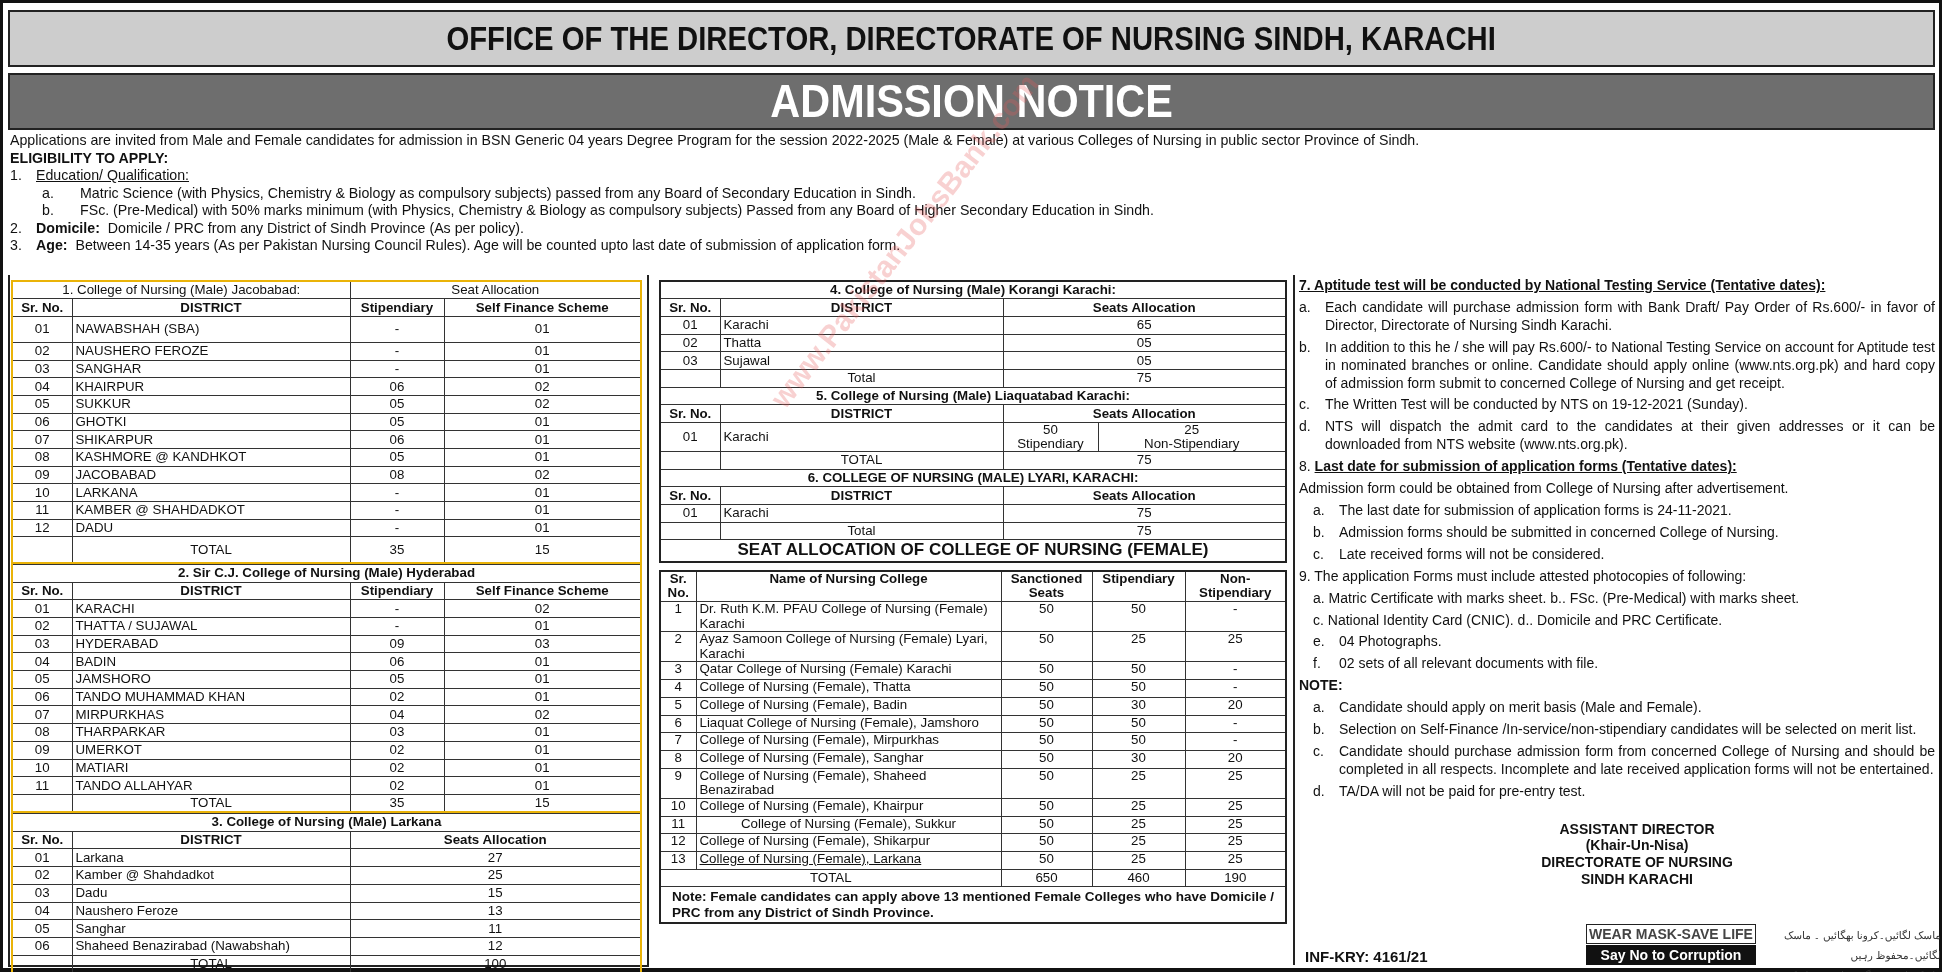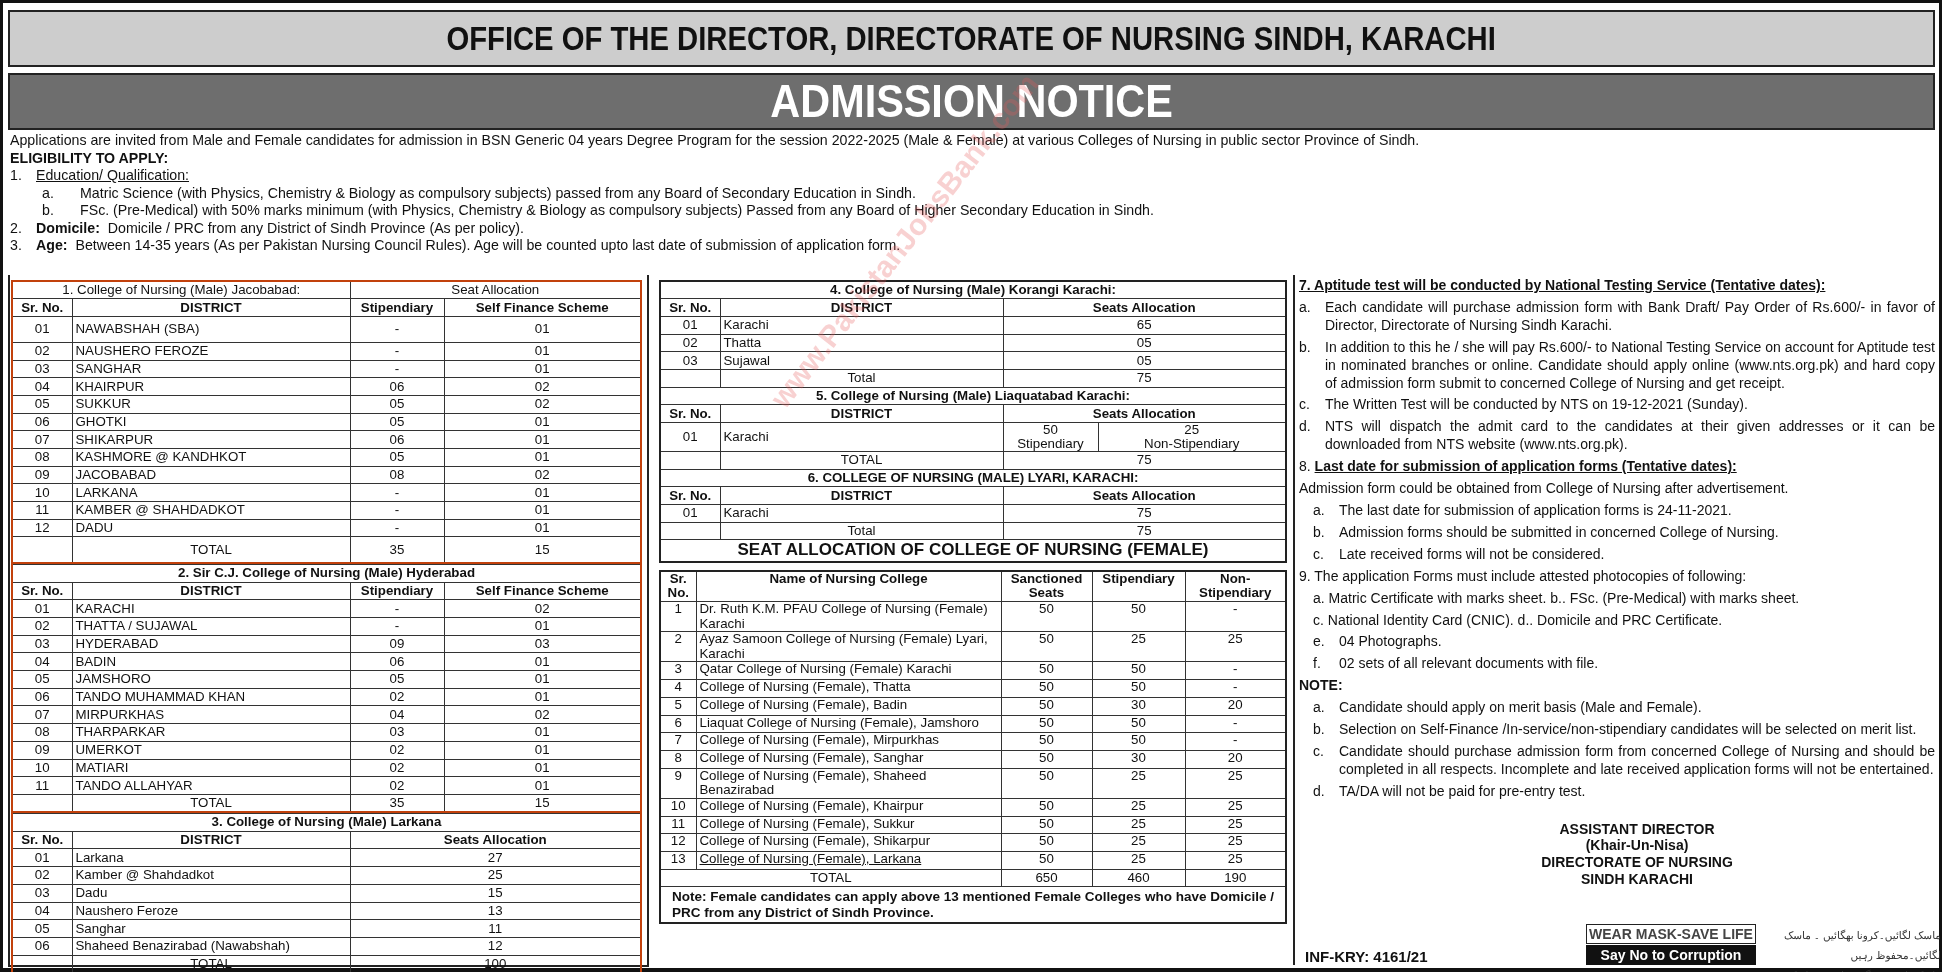--- a/index.html
+++ b/index.html
@@ -17,21 +17,21 @@
   .intro .n { display: inline-block; width: 26px; }
   .intro .sub { padding-left: 32px; }
   .intro .sub .l { display: inline-block; width: 38px; }
 
   table { border-collapse: collapse; width: 100%; font-size: 13.3px; }
   td, th { border: 1.5px solid #333; padding: 0 3px; height: 17.7px; font-weight: normal; }
   th { font-weight: bold; }
   .c { text-align: center; }
   .bold { font-weight: bold; }
   .col1 { position: absolute; left: 8px; top: 277px; width: 504px; }
-  .col1 table { border: 2px solid #c2410c; }
+  .col1 table { border: 2px solid #eab308; }
   .col2 { position: absolute; left: 656px; top: 277px; width: 628px; }
   .col2 table { border: 2px solid #222; }
   .col3 { position: absolute; left: 1290px; top: 272px; width: 645px; height: 690px; border-left: 2px solid #222; }
   .leftbox { position: absolute; left: 5px; top: 272px; width: 641px; height: 692px; border: 2px solid #222; border-top: none; }
 
   .r3 { position: absolute; left: 1296px; top: 274px; width: 636px; font-size: 14px; line-height: 1.28; }
   .r3 .h { font-weight: bold; text-decoration: underline; }
   .r3 .item { display: flex; margin-top: 4px; text-align: justify; }
   .r3 .item .lb { flex: 0 0 26px; }
   .r3 .item .tx { flex: 1; }
@@ -504,21 +504,21 @@
           </tr>
           <tr>
             <td class="c" style="vertical-align: top; line-height: 1.1;">10</td>
             <td style="vertical-align: top; line-height: 1.1;">College of Nursing (Female), Khairpur</td>
             <td class="c" style="vertical-align: top; line-height: 1.1;">50</td>
             <td class="c" style="vertical-align: top; line-height: 1.1;">25</td>
             <td class="c" style="vertical-align: top; line-height: 1.1;">25</td>
           </tr>
           <tr>
             <td class="c" style="vertical-align: top; line-height: 1.1;">11</td>
-            <td style="vertical-align: top; line-height: 1.1;">College of Nursing (Female), Sukkur</td>
+            <td style="vertical-align: top; line-height: 1.1; text-align: center;">College of Nursing (Female), Sukkur</td>
             <td class="c" style="vertical-align: top; line-height: 1.1;">50</td>
             <td class="c" style="vertical-align: top; line-height: 1.1;">25</td>
             <td class="c" style="vertical-align: top; line-height: 1.1;">25</td>
           </tr>
           <tr>
             <td class="c" style="vertical-align: top; line-height: 1.1;">12</td>
             <td style="vertical-align: top; line-height: 1.1;">College of Nursing (Female), Shikarpur</td>
             <td class="c" style="vertical-align: top; line-height: 1.1;">50</td>
             <td class="c" style="vertical-align: top; line-height: 1.1;">25</td>
             <td class="c" style="vertical-align: top; line-height: 1.1;">25</td>

